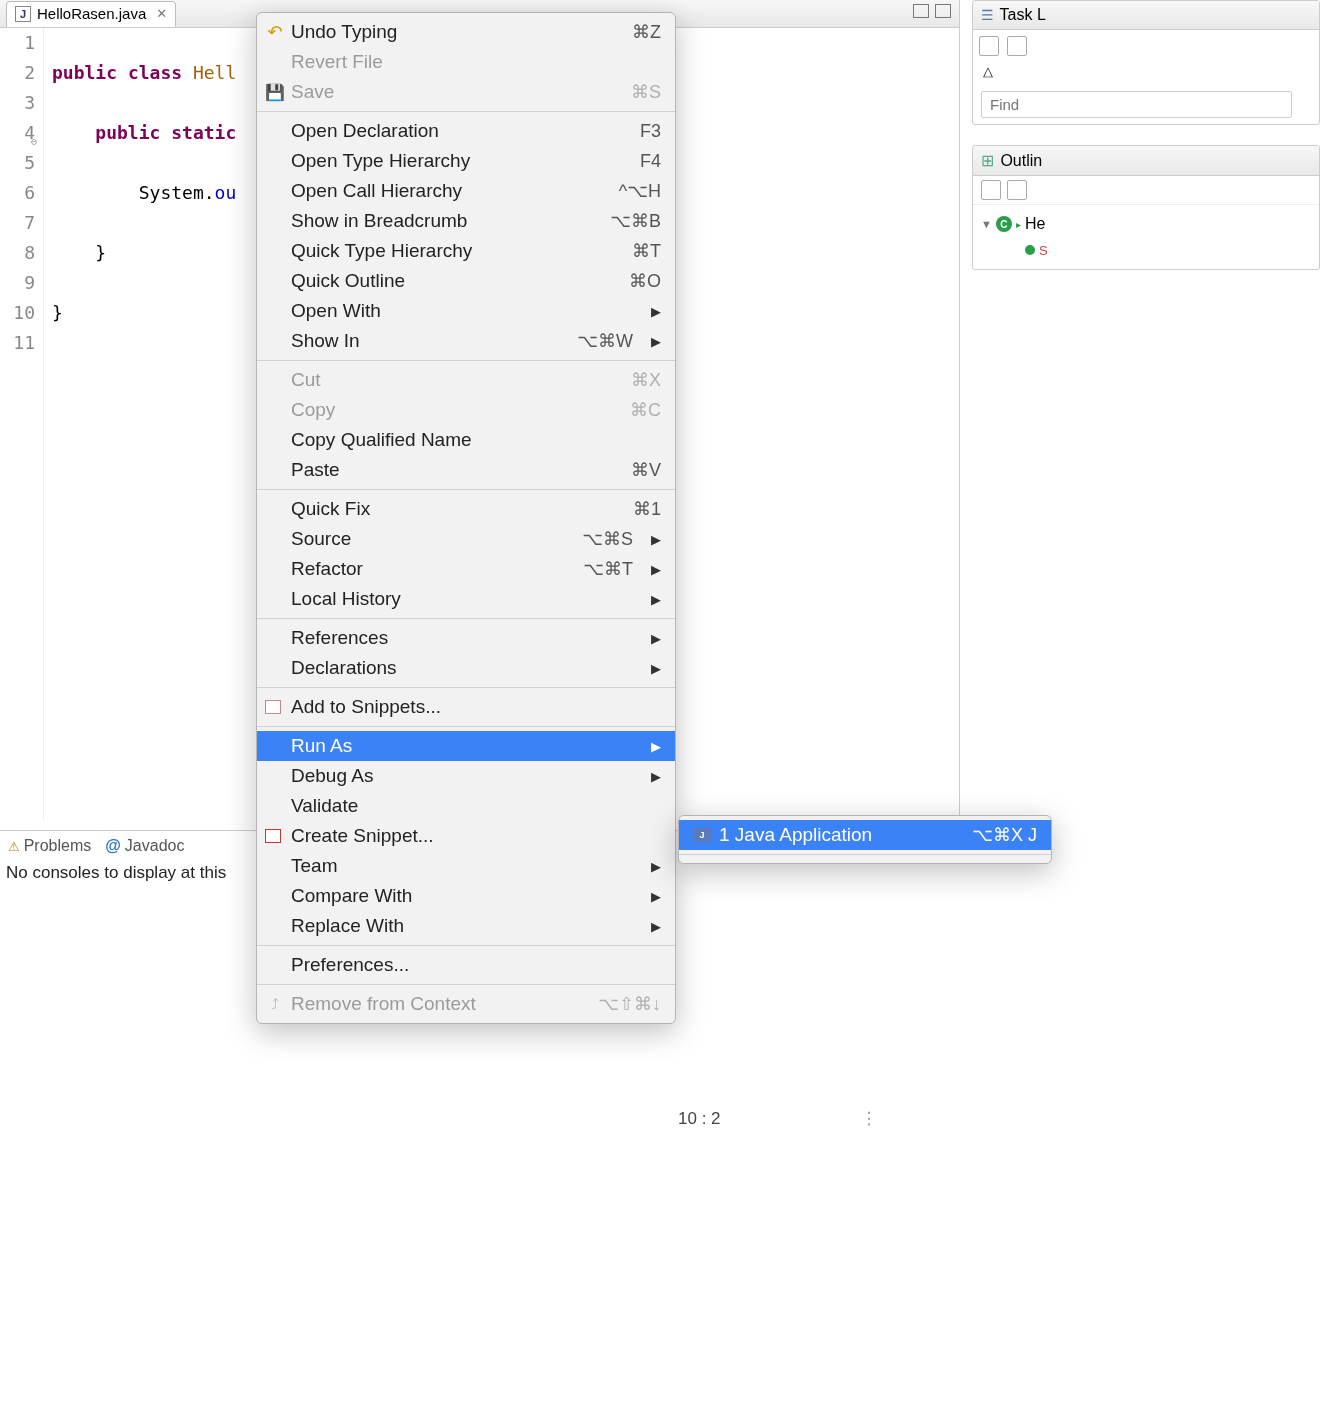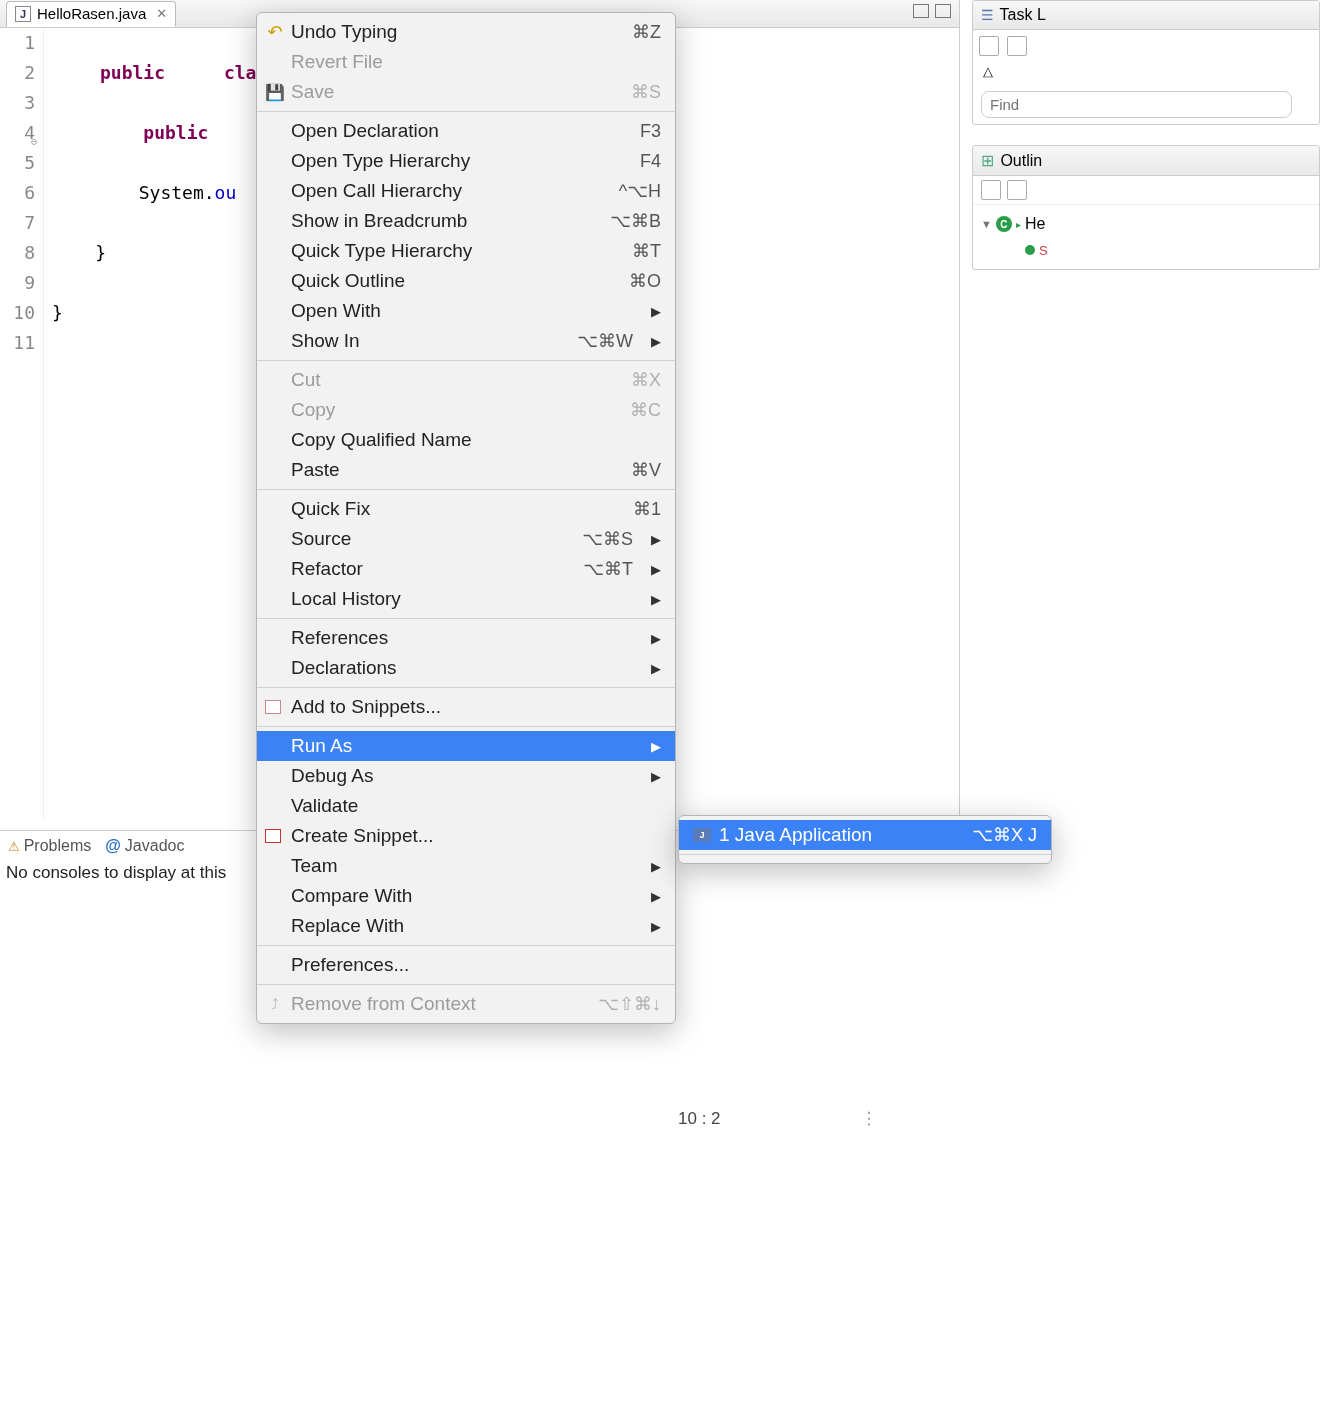--- a/index.html
+++ b/index.html
@@ -70,21 +70,21 @@
   text-align: right;
   padding-right: 8px;
   color: #888;
   background: #fff;
   border-right: 1px solid #eee;
 }
 .gutter div { height: 30px; position: relative; }
 .fold-mark { position: absolute; right: -2px; top: 9px; font-size: 10px; color: #999; }
 .code-lines { flex: 1; position: relative; padding-left: 8px; }
 .code-lines div { height: 30px; white-space: pre; }
-.kw { color: #7f0055; font-weight: bold; margin-left: 48px; }
+.kw { color: #7f0055; font-weight: bold; }
 .cls { color: #a16207; }
 .fld { color: #0000c0; }
 .hl-line { background: #e8f2fe; position: absolute; left: 0; right: 0; height: 30px; z-index: -1; }
 
 .context-menu {
   position: absolute;
   top: 12px; left: 256px;
   width: 420px;
   background: #f2f2f2;
   border: 1px solid #b5b5b5;
@@ -185,21 +185,21 @@
 .task-toolbar {
   padding: 6px;
   display: flex; gap: 8px; align-items: center;
 }
 .tb-icon { width: 20px; height: 20px; border: 1px solid #aaa; border-radius: 2px; }
 .collapse-arrow { display: inline-block; transform: rotate(180deg); }
 .find-input {
   margin: 6px 8px;
   padding: 4px 8px;
   border: 1px solid #ccc;
-  border-radius: 8px;
+  border-radius: 2px;
   font-size: 15px;
   width: 90%;
 }
 .outline-panel { margin-top: 20px; }
 .outline-toolbar {
   display: flex; gap: 6px; padding: 4px 8px;
   border-bottom: 1px solid #eee;
 }
 .outline-tree { padding: 6px 8px; font-size: 16px; }
 .tree-row { display: flex; align-items: center; gap: 4px; height: 26px; }

